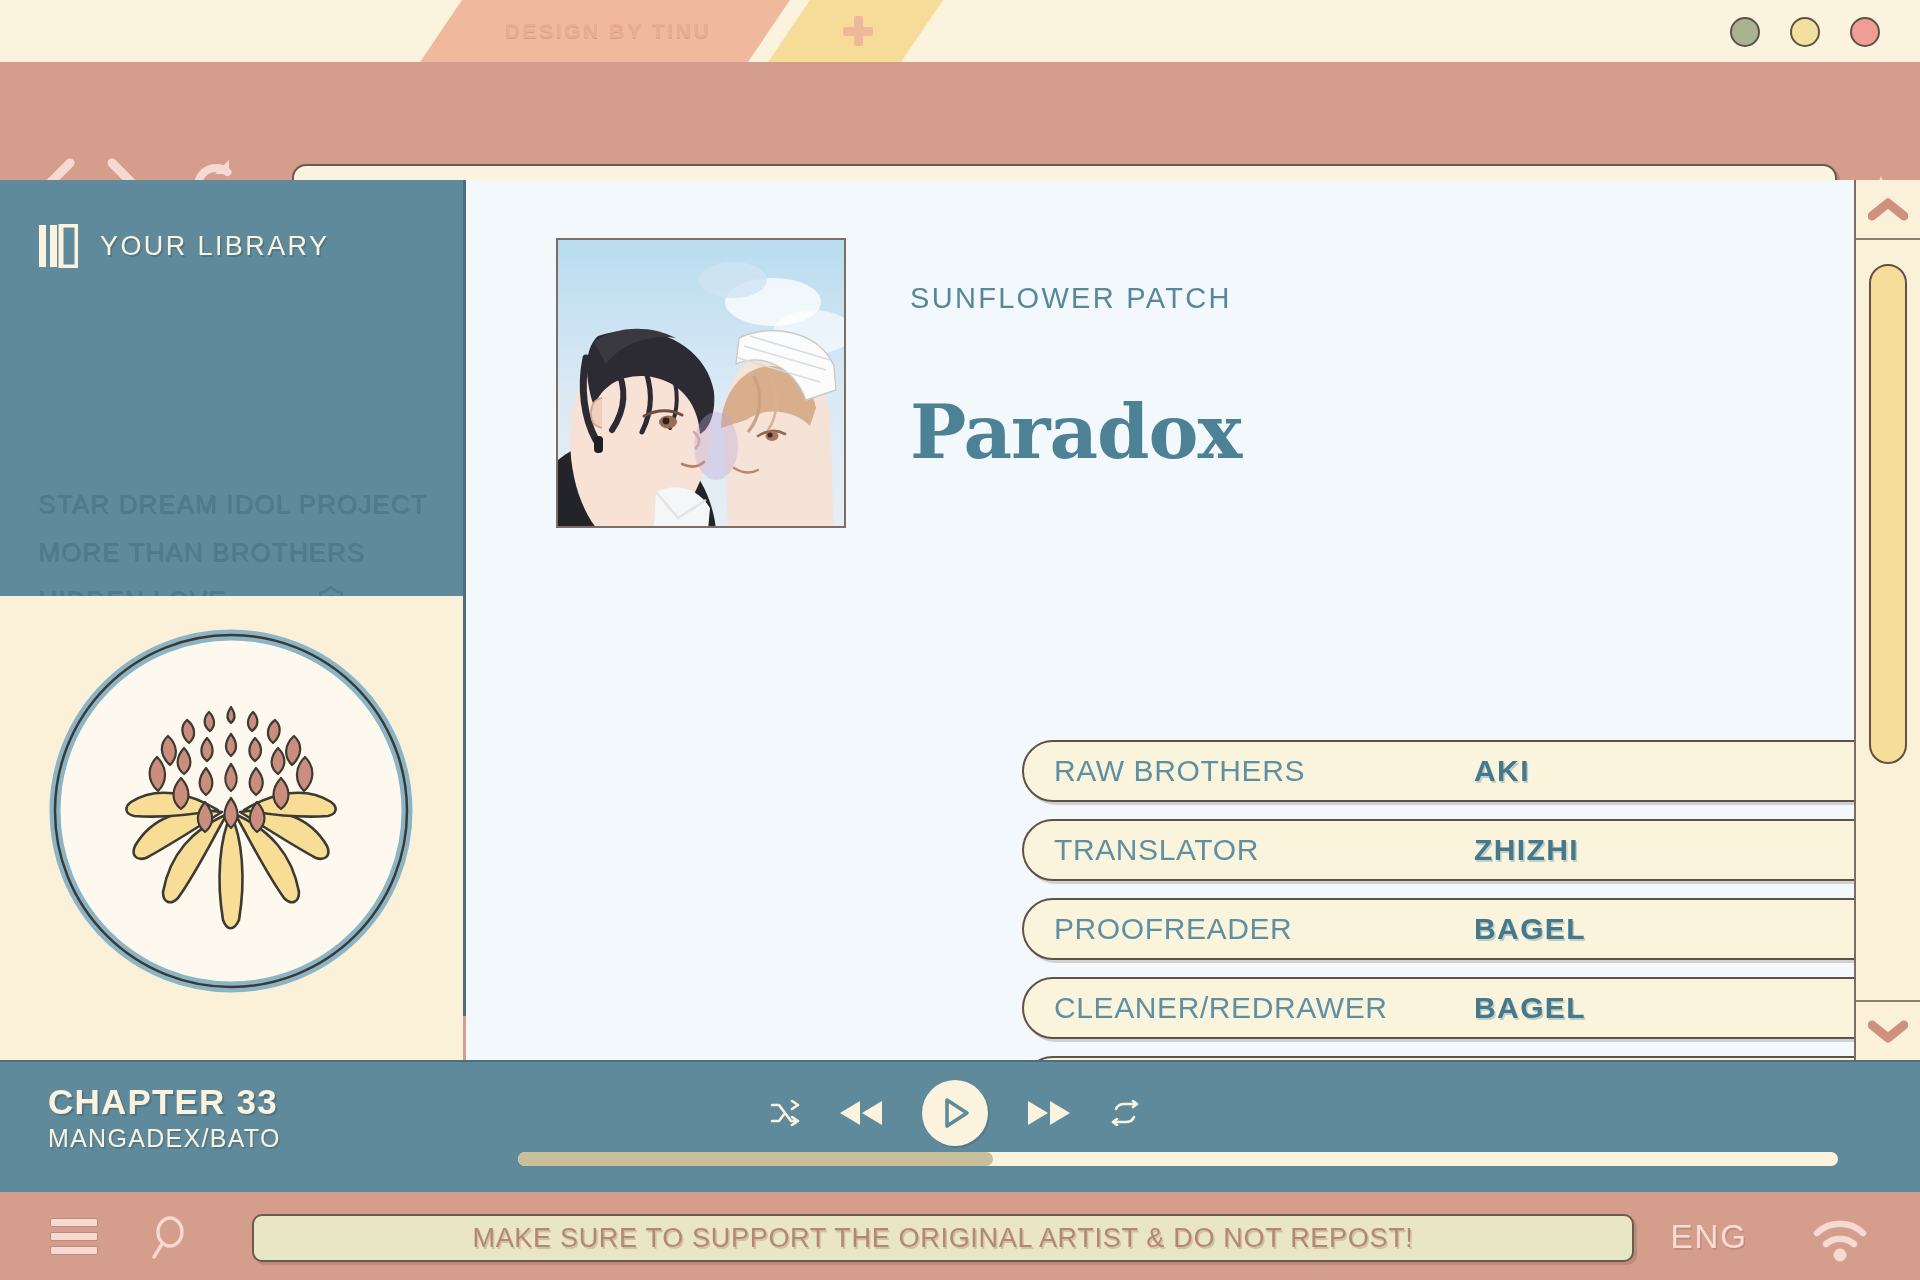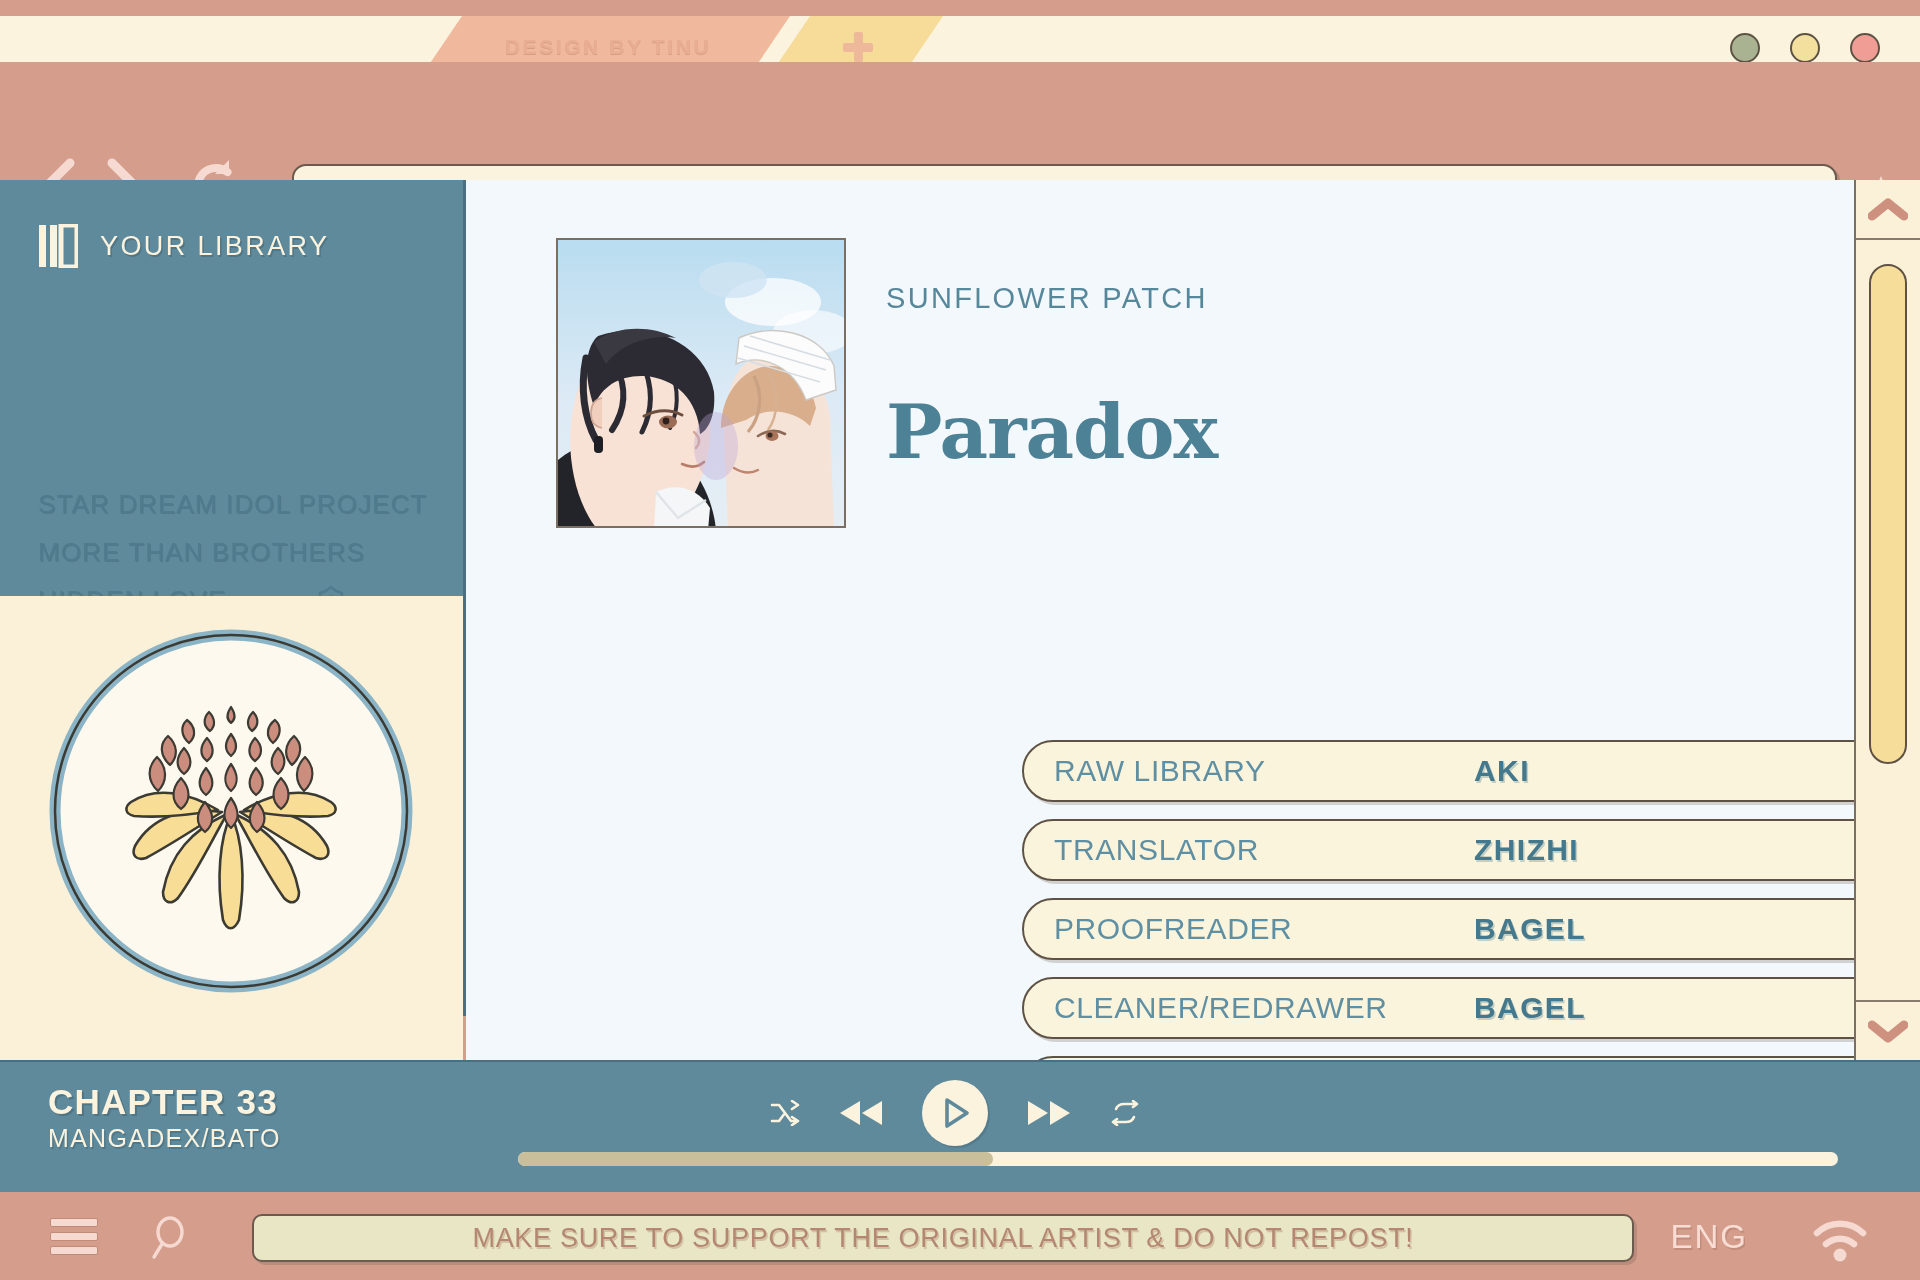--- a/index.html
+++ b/index.html
@@ -5,21 +5,21 @@
   html,body{margin:0;padding:0;}
   body{
     width:1920px;height:1280px;overflow:hidden;
     font-family:"Liberation Sans",sans-serif;
     background:#d49d8c;
   }
   #app{position:relative;width:1920px;height:1280px;}
 
   
   .titlebar{
-    position:absolute;left:0;top:16px;width:1920px;height:62px;
+    position:absolute;left:0;top:0;width:1920px;height:62px;
     background:#fbf3de;
   }
   .tab{
     position:absolute;top:0;height:62px;
   }
   .tab-main{
     left:420px;width:370px;
     background:#f0b89c;
     clip-path:polygon(42px 0,370px 0,328px 62px,0 62px);
     display:flex;align-items:center;justify-content:center;
@@ -136,21 +136,21 @@
     position:absolute;left:46px;top:30px;width:370px;height:370px;
   }
 
   
   .mainpanel{
     position:absolute;left:466px;top:0;width:1388px;height:880px;
     background:#f2f8fb;
   }
   .series-head{
     position:absolute;left:90px;top:58px;
-    display:flex;gap:40px;align-items:flex-start;
+    display:flex;gap:64px;align-items:flex-start;
   }
   .cover{
     width:290px;height:290px;
     border:2px solid #7b6f63;
     box-sizing:border-box;
     overflow:hidden;position:relative;
     flex:none;
   }
   .series-meta{padding-top:44px;}
   .series-brand{
@@ -492,21 +492,21 @@
           <p class="series-brand">SUNFLOWER PATCH</p>
           <h1 class="series-title">
             <br>
             <span>Paradox</span>
           </h1>
         </div>
       </div>
 
       <div class="credits">
         <div class="credit-row">
-          <span class="credit-label">RAW LIBRARY</span>
+          <span class="credit-label">RAW BROTHERS</span>
           <span class="credit-value">AKI</span>
         </div>
         <div class="credit-row">
           <span class="credit-label">TRANSLATOR</span>
           <span class="credit-value">ZHIZHI</span>
         </div>
         <div class="credit-row">
           <span class="credit-label">PROOFREADER</span>
           <span class="credit-value">BAGEL</span>
         </div>

